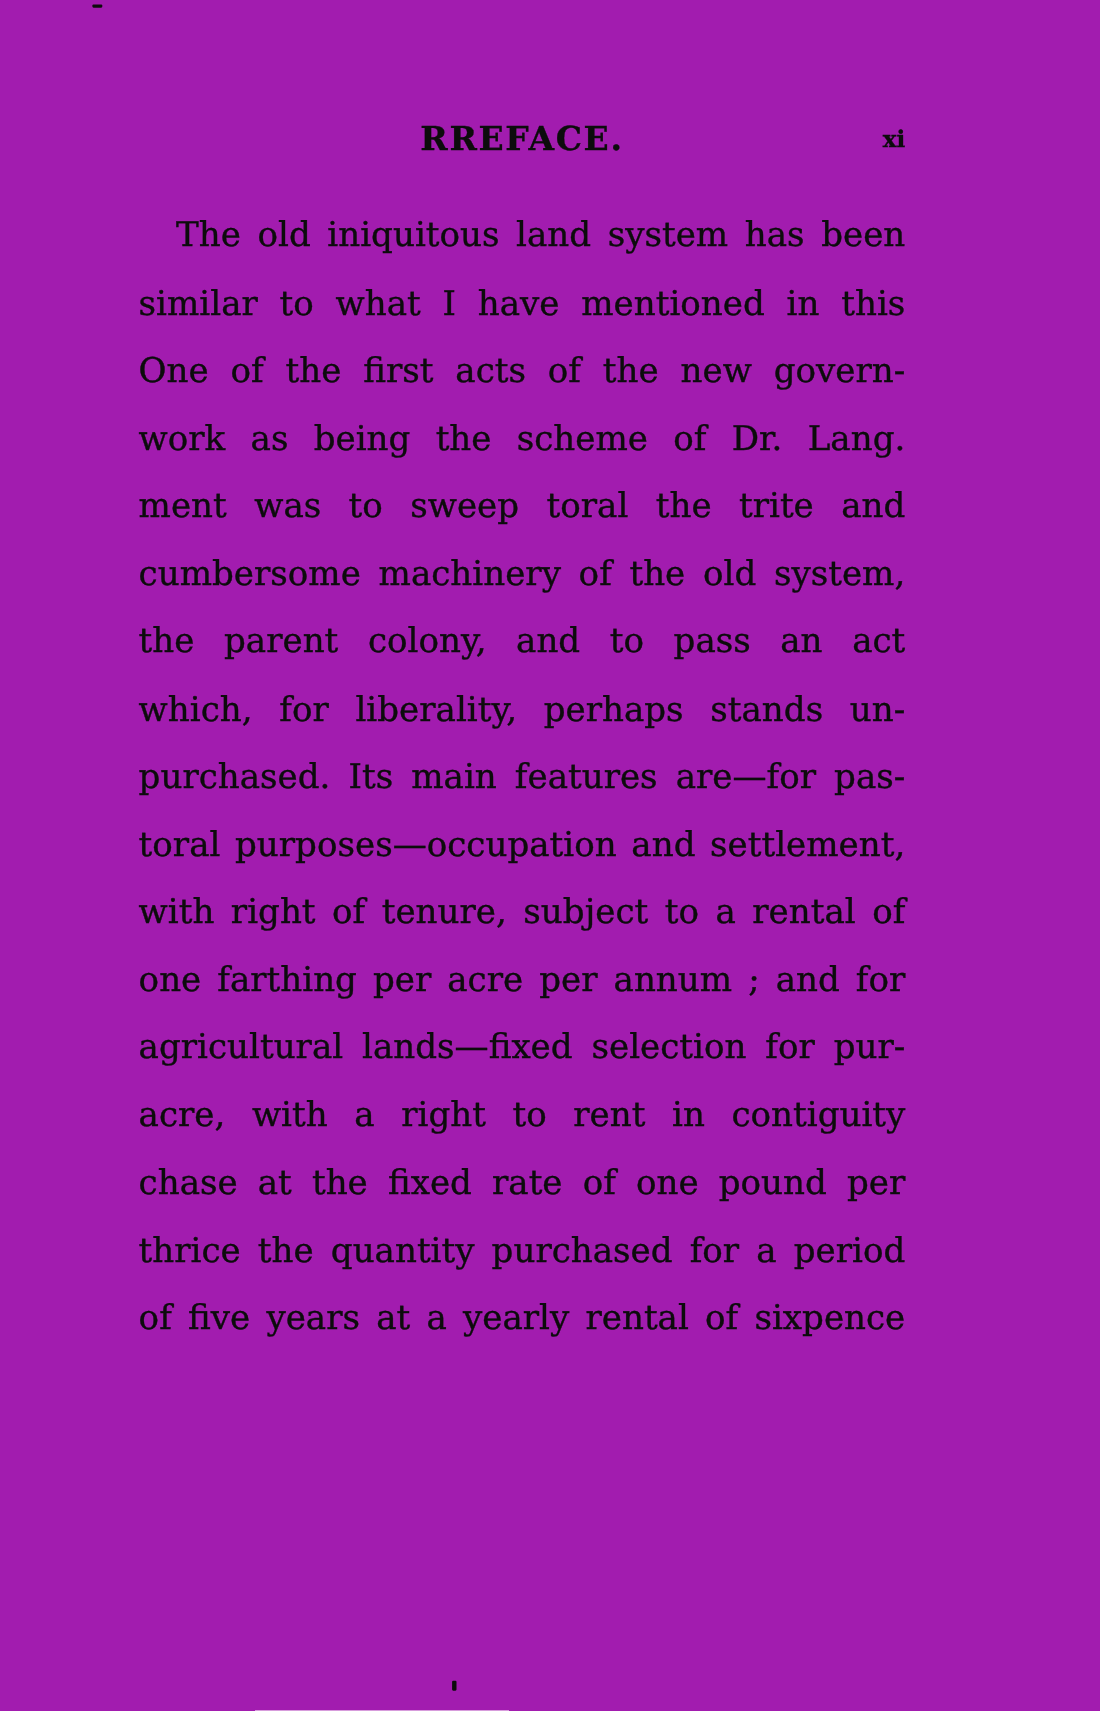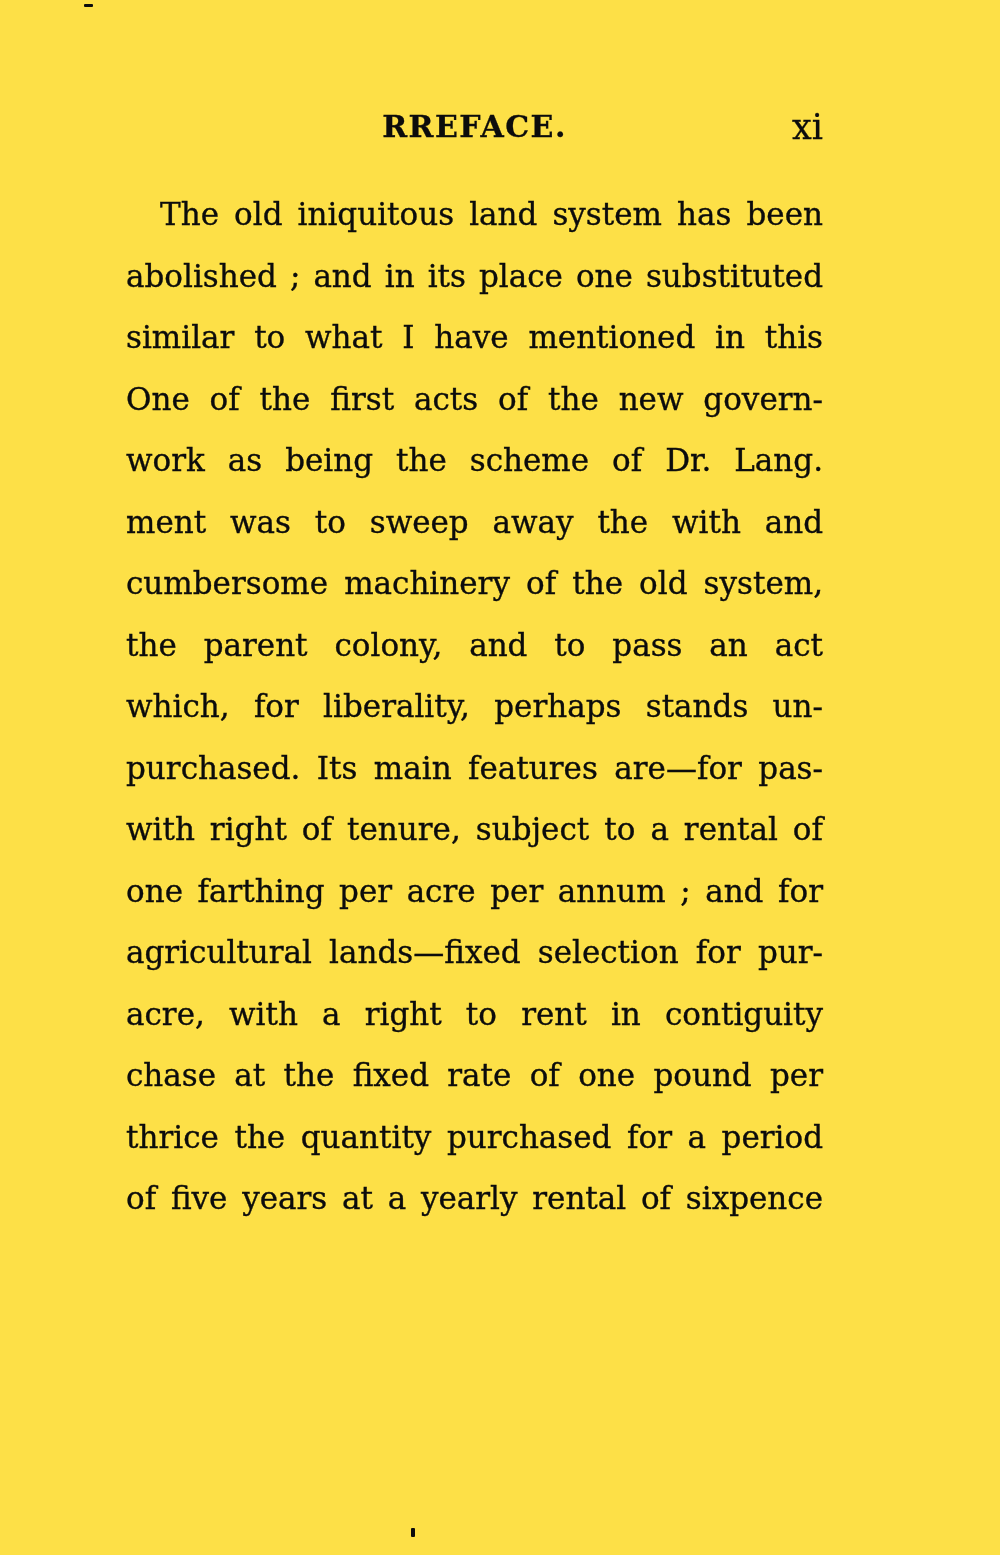--- a/index.html
+++ b/index.html
@@ -1,20 +1,20 @@
 <!DOCTYPE html>
 <html><head>
 <meta charset="utf-8">
 <style>
   html, body { margin: 0; padding: 0; background: #ffffff; }
   .page {
     position: relative;
     width: 1000px;
     height: 1555px;
-    background: #fde047;
+    background: #a21caf;
     overflow: hidden;
     font-family: "DejaVu Serif", "Liberation Serif", serif;
     color: #0c0c0c;
   }
   
   .header-row {
     position: absolute;
     left: 126px;
     top: 110px;
     width: 697px;
@@ -28,22 +28,22 @@
     font-size: 30px;
     font-weight: bold;
     letter-spacing: 1.5px;
     line-height: 34px;
     -webkit-text-stroke: 0.3px #0c0c0c;
   }
   .page-number {
     position: absolute;
     right: 0;
     top: 0;
-    font-size: 35px;
-    font-weight: normal;
+    font-size: 21px;
+    font-weight: bold;
     line-height: 34px;
     -webkit-text-stroke: 0.3px #0c0c0c;
   }
   
   .body-text {
     position: absolute;
     left: 126px;
     top: 184px;
     width: 697px;
   }
@@ -70,29 +70,29 @@
 
   <div class="artifact top-dash"></div>
 
   <div class="header-row">
     <div class="header-title">RREFACE.</div>
     <div class="page-number">xi</div>
   </div>
 
   <div class="body-text">
     <div class="line indent">The old iniquitous land system has been</div>
-    <div class="line">abolished ; and in its place one substituted</div>
     <div class="line">similar to what I have mentioned in this</div>
     <div class="line">One of the first acts of the new govern-</div>
     <div class="line">work as being the scheme of Dr. Lang.</div>
-    <div class="line">ment was to sweep away the with and</div>
+    <div class="line">ment was to sweep toral the trite and</div>
     <div class="line">cumbersome machinery of the old system,</div>
     <div class="line">the parent colony, and to pass an act</div>
     <div class="line">which, for liberality, perhaps stands un-</div>
     <div class="line">purchased. Its main features are—for pas-</div>
+    <div class="line">toral purposes—occupation and settlement,</div>
     <div class="line">with right of tenure, subject to a rental of</div>
     <div class="line">one farthing per acre per annum ; and for</div>
     <div class="line">agricultural lands—fixed selection for pur-</div>
     <div class="line">acre, with a right to rent in contiguity</div>
     <div class="line">chase at the fixed rate of one pound per</div>
     <div class="line">thrice the quantity purchased for a period</div>
     <div class="line">of five years at a yearly rental of sixpence</div>
   </div>
 
   <div class="artifact bottom-speck"></div>

